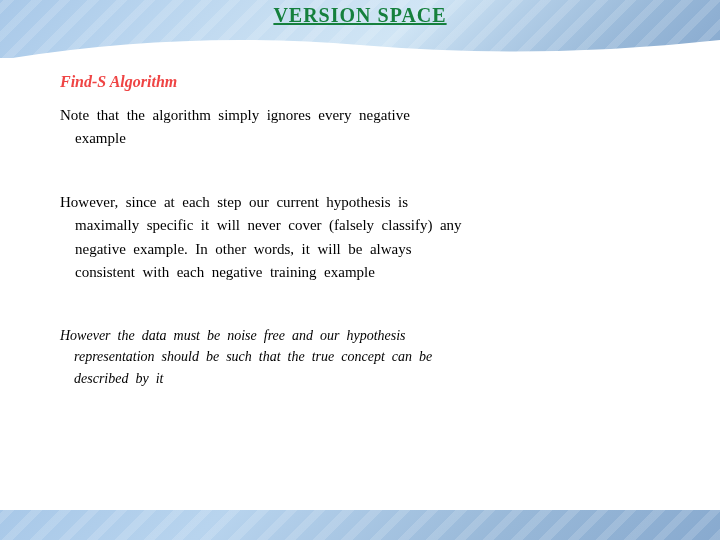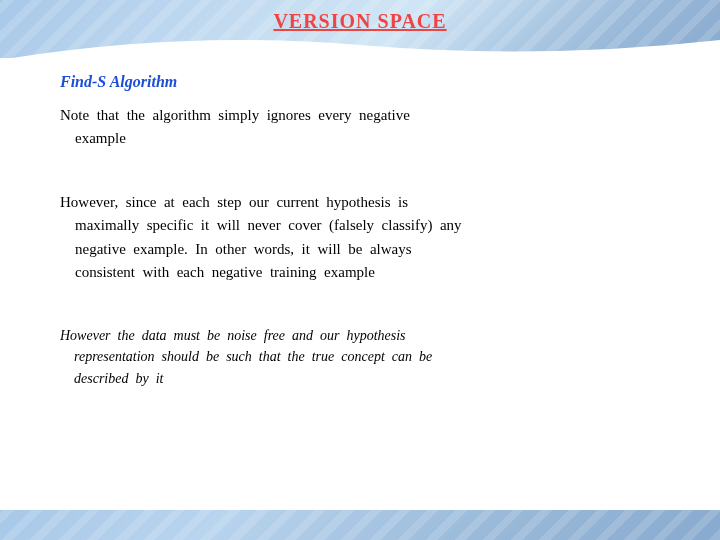--- a/index.html
+++ b/index.html
@@ -81,24 +81,24 @@
         rgba(255,255,255,0.15) 0px,
         rgba(255,255,255,0.15) 8px,
         transparent 8px,
         transparent 20px
       );
     }
 
     
     .page-title {
       position: absolute;
-      top: 10px;
+      top: 4px;
       left: 50%;
       transform: translateX(-50%);
-      color: #ef4444;
+      color: #15803d;
       font-size: 20px;
       font-weight: bold;
       text-decoration: underline;
       text-transform: uppercase;
       letter-spacing: 1px;
       white-space: nowrap;
       z-index: 10;
     }
 
     
@@ -111,21 +111,21 @@
       color: #000000;
       font-size: 15px;
       line-height: 1.5;
     }
 
     .section-heading {
       font-style: italic;
       font-weight: bold;
       font-size: 16px;
       margin-bottom: 10px;
-      color: #1d4ed8;
+      color: #ef4444;
     }
 
     .paragraph {
       text-align: justify;
       margin-bottom: 18px;
       font-size: 15px;
       line-height: 1.55;
     }
 
     .paragraph-italic {

